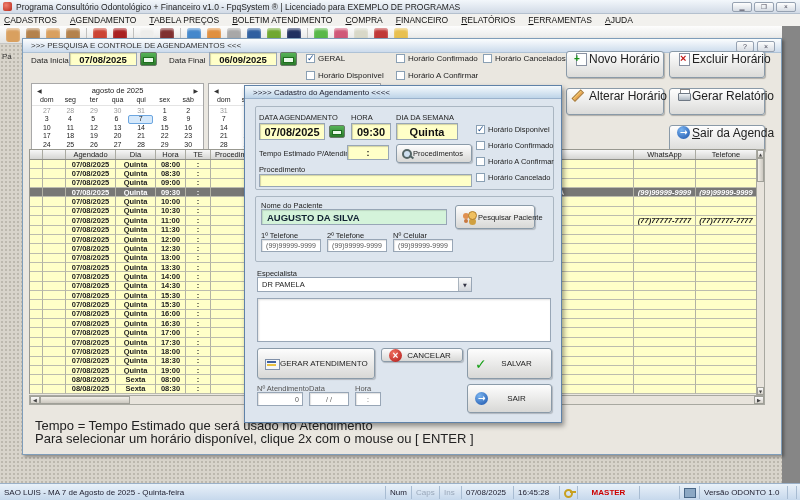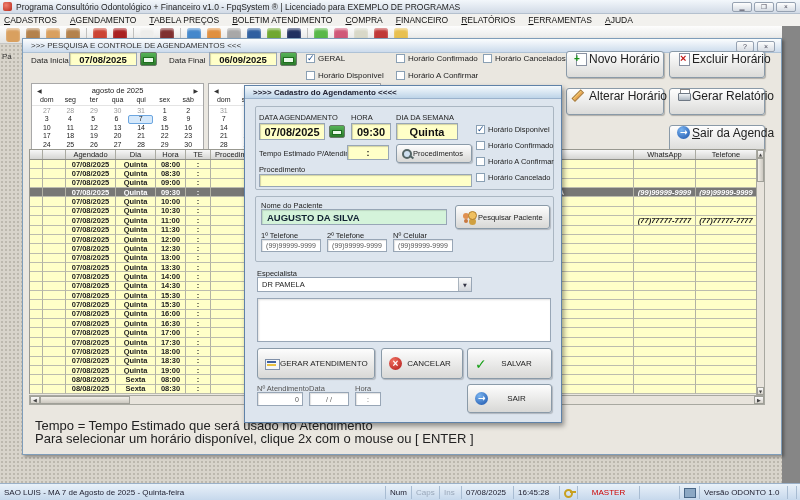--- a/index.html
+++ b/index.html
@@ -76,34 +76,34 @@
 .trow .w8,.trow .w9{font-style:italic}
 .hscroll{position:absolute;left:6px;top:356px;width:736px;height:10px;background:#e8e4dc;border:1px solid #a8a8a0;display:flex;align-items:center}
 .vscroll{position:absolute;left:733px;top:110px;width:9px;height:247px;background:#e8e4dc;border:1px solid #a8a8a0}
 .sarrow{width:10px;height:8px;background:linear-gradient(#fafafa,#d8d4cc);border:1px solid #a0a098;font-size:5px;line-height:7px;text-align:center;color:#444;flex:none}
 .sthumb{width:90px;height:8px;background:linear-gradient(#f2efe8,#ccc8c0);border:1px solid #a0a098;flex:none}
 .vthumb{position:absolute;left:0;top:8px;width:7px;height:24px;background:linear-gradient(90deg,#f2efe8,#ccc8c0);border:1px solid #a0a098}
 .varrow{position:absolute;left:0;width:7px;height:8px;background:linear-gradient(#fafafa,#d8d4cc);border:1px solid #a0a098;font-size:4px;line-height:7px;text-align:center;color:#444}
 .help{position:absolute;font-size:13px;color:#222;white-space:nowrap}
 
 .modal{position:absolute;left:244px;top:85px;width:318px;height:338px;background:#dde5ee;border:1px solid #5f82a8;box-shadow:2px 3px 5px rgba(0,0,0,.4);z-index:10}
-.modal-title{height:13px;background:linear-gradient(#f5fafd,#bed4e8);border-bottom:1px solid #9ab2cc;font-size:8px;font-weight:bold;color:#223;display:flex;align-items:center;padding-left:8px}
+.modal-title{height:13px;background:linear-gradient(#f5fafd,#bed4e8);border-bottom:1px solid #9ab2cc;font-size:8px;font-weight:normal;color:#223;display:flex;align-items:center;padding-left:8px}
 .grp{position:absolute;border:1px solid #aab6c2;border-radius:2px}
 .wfield{position:absolute;background:#fff;border:1px solid #98a6b6;box-shadow:inset 1px 1px 1px rgba(0,0,0,.12);font-size:7px;color:#555;display:flex;align-items:center;justify-content:center}
 .mint{position:absolute;background:#d4f3da;border:1px solid #98a6b6;box-shadow:inset 1px 1px 1px rgba(0,0,0,.12);font-weight:bold;font-size:9.5px;color:#123;display:flex;align-items:center;padding-left:5px}
 .dropdown{position:absolute;background:#fff;border:1px solid #98a6b6;font-size:7.5px;color:#222;display:flex;align-items:center;padding-left:4px}
 .dd-btn{margin-left:auto;width:13px;align-self:stretch;background:linear-gradient(#fafafa,#d2d6dc);border-left:1px solid #aab4be;display:flex;align-items:center;justify-content:center;font-size:5px;color:#334}
 .mtext{position:absolute;background:#fff;border:1px solid #98a6b6;box-shadow:inset 1px 1px 2px rgba(0,0,0,.12)}
 .mbtn{position:absolute;background:linear-gradient(#fdfdfd,#d8d8d6);border:1px solid #8a9aa8;border-radius:3px;display:flex;align-items:center;font-size:8px;color:#222;box-shadow:1px 1px 1px rgba(0,0,0,.2)}
 .mbtn .lb{flex:1;text-align:center;margin-right:8px;white-space:nowrap}
 
 .statusbar{position:absolute;left:0;top:483px;width:800px;height:17px;background:linear-gradient(#e9f1f9,#c6d8ec);border-top:1px solid #9ab0c8;display:flex;align-items:center;font-size:8px;color:#223;z-index:30}
 .sp{border-right:1px solid #a8bcd2;height:13px;display:flex;align-items:center;padding:0 4px;white-space:nowrap;flex:none}
 .dim{color:#9aa8ba}
-.red{color:#c00;font-weight:normal}
+.red{color:#c00;font-weight:bold}
 .ickey{position:relative;width:12px;height:11px}
 .ickey::before{content:"";position:absolute;left:0;top:2px;width:5px;height:5px;border:2px solid #c8a020;border-radius:50%}
 .ickey::after{content:"";position:absolute;left:6px;top:4px;width:6px;height:2px;background:#c8a020;box-shadow:4px 2px 0 -1px #c8a020}
 .icdisk{position:relative;width:12px;height:11px}
 .icdisk::before{content:"";position:absolute;left:0;top:1px;width:10px;height:8px;background:#8ca8c4;border:1px solid #4a6888}
 u{text-decoration:underline}
 </style>
 </head>
 <body>
 
@@ -727,21 +727,21 @@
         <span class="ic ic-mag" style="width:12px;height:12px;margin:0 0 0 4px"></span>
         <span class="lb">Procedimentos</span>
       </div>
 
     <span class="lbl" style="left:14px;top:79px;font-size:7.5px">Procedimento</span>
     <div class="yfield" style="left:14px;top:88px;width:213px;height:13px;font-size:8px"></div>
 
     <div class="grp" style="left:10px;top:110px;width:299px;height:66px"></div>
     <span class="lbl" style="left:16px;top:115px;font-size:7.5px">Nome do Paciente</span>
     <div class="mint" style="left:16px;top:123px;width:186px;height:16px">AUGUSTO DA  SILVA</div>
-    <div class="mbtn" style="left:210px;top:119px;width:95px;height:24px;font-size:7.5px">
+    <div class="mbtn" style="left:210px;top:119px;width:80px;height:24px;font-size:7.5px">
         <span class="ic ic-people"></span>
         <span class="lb">Pesquisar Paciente</span>
       </div>
     <span class="lbl" style="left:16px;top:145px;font-size:7.5px">1º Telefone</span>
     <span class="lbl" style="left:82px;top:145px;font-size:7.5px">2º Telefone</span>
     <span class="lbl" style="left:148px;top:145px;font-size:7.5px">Nº Celular</span>
     <div class="wfield" style="left:16px;top:153px;width:60px;height:13px">(99)99999-9999</div>
     <div class="wfield" style="left:82px;top:153px;width:60px;height:13px">(99)99999-9999</div>
     <div class="wfield" style="left:148px;top:153px;width:60px;height:13px">(99)99999-9999</div>
 
@@ -750,21 +750,21 @@
         <span>DR PAMELA</span>
         <span class="dd-btn glyph">▼</span>
       </div>
 
     <div class="mtext" style="left:12px;top:212px;width:294px;height:44px"></div>
 
     <div class="mbtn" style="left:12px;top:262px;width:118px;height:31px">
         <span class="ic ic-card"></span>
         <span class="lb">GERAR ATENDIMENTO</span>
       </div>
-    <div class="mbtn" style="left:136px;top:262px;width:82px;height:31px">
+    <div class="mbtn" style="left:136px;top:262px;width:82px;height:14px">
         <span class="ic ic-redx"></span>
         <span class="lb">CANCELAR</span>
       </div>
     <div class="mbtn" style="left:222px;top:262px;width:85px;height:31px">
         <span class="ic ic-check"></span>
         <span class="lb">SALVAR</span>
       </div>
 
     <span class="lbl" style="left:12px;top:298px;font-size:7.5px;color:#555">Nº Atendimento</span>
     <div class="wfield" style="left:12px;top:306px;width:46px;height:14px;justify-content:flex-end;padding-right:3px">0</div>

